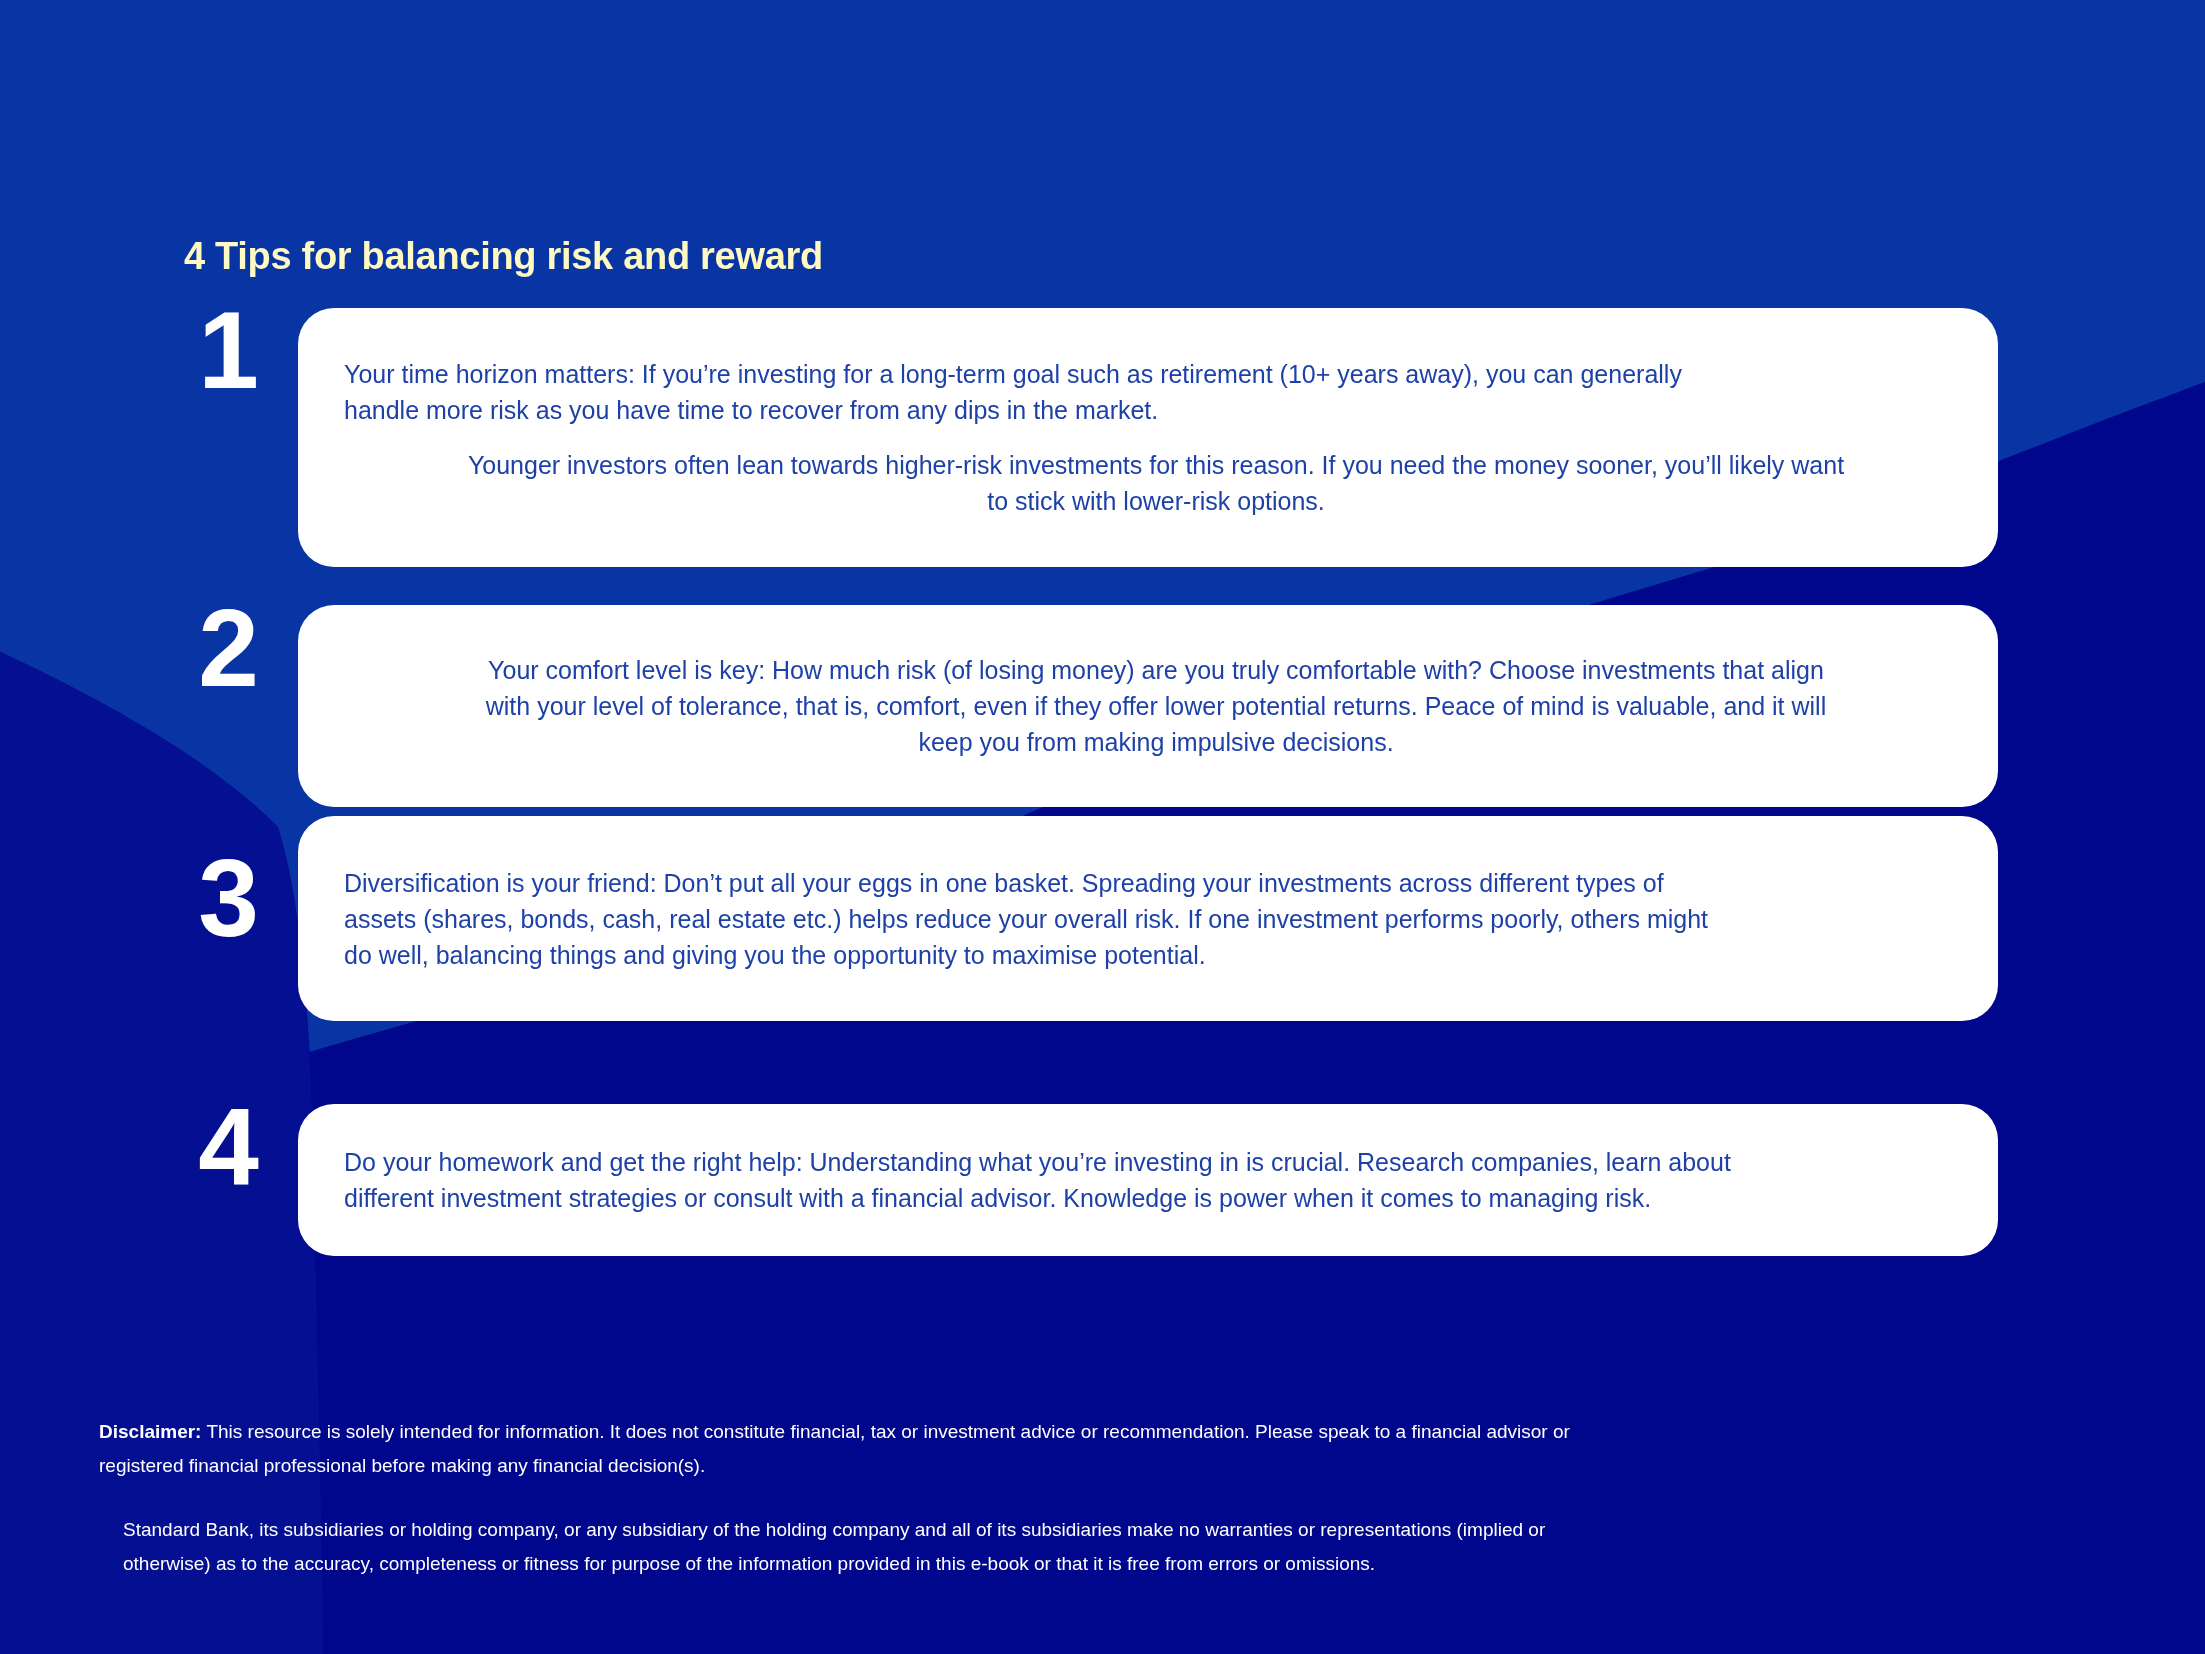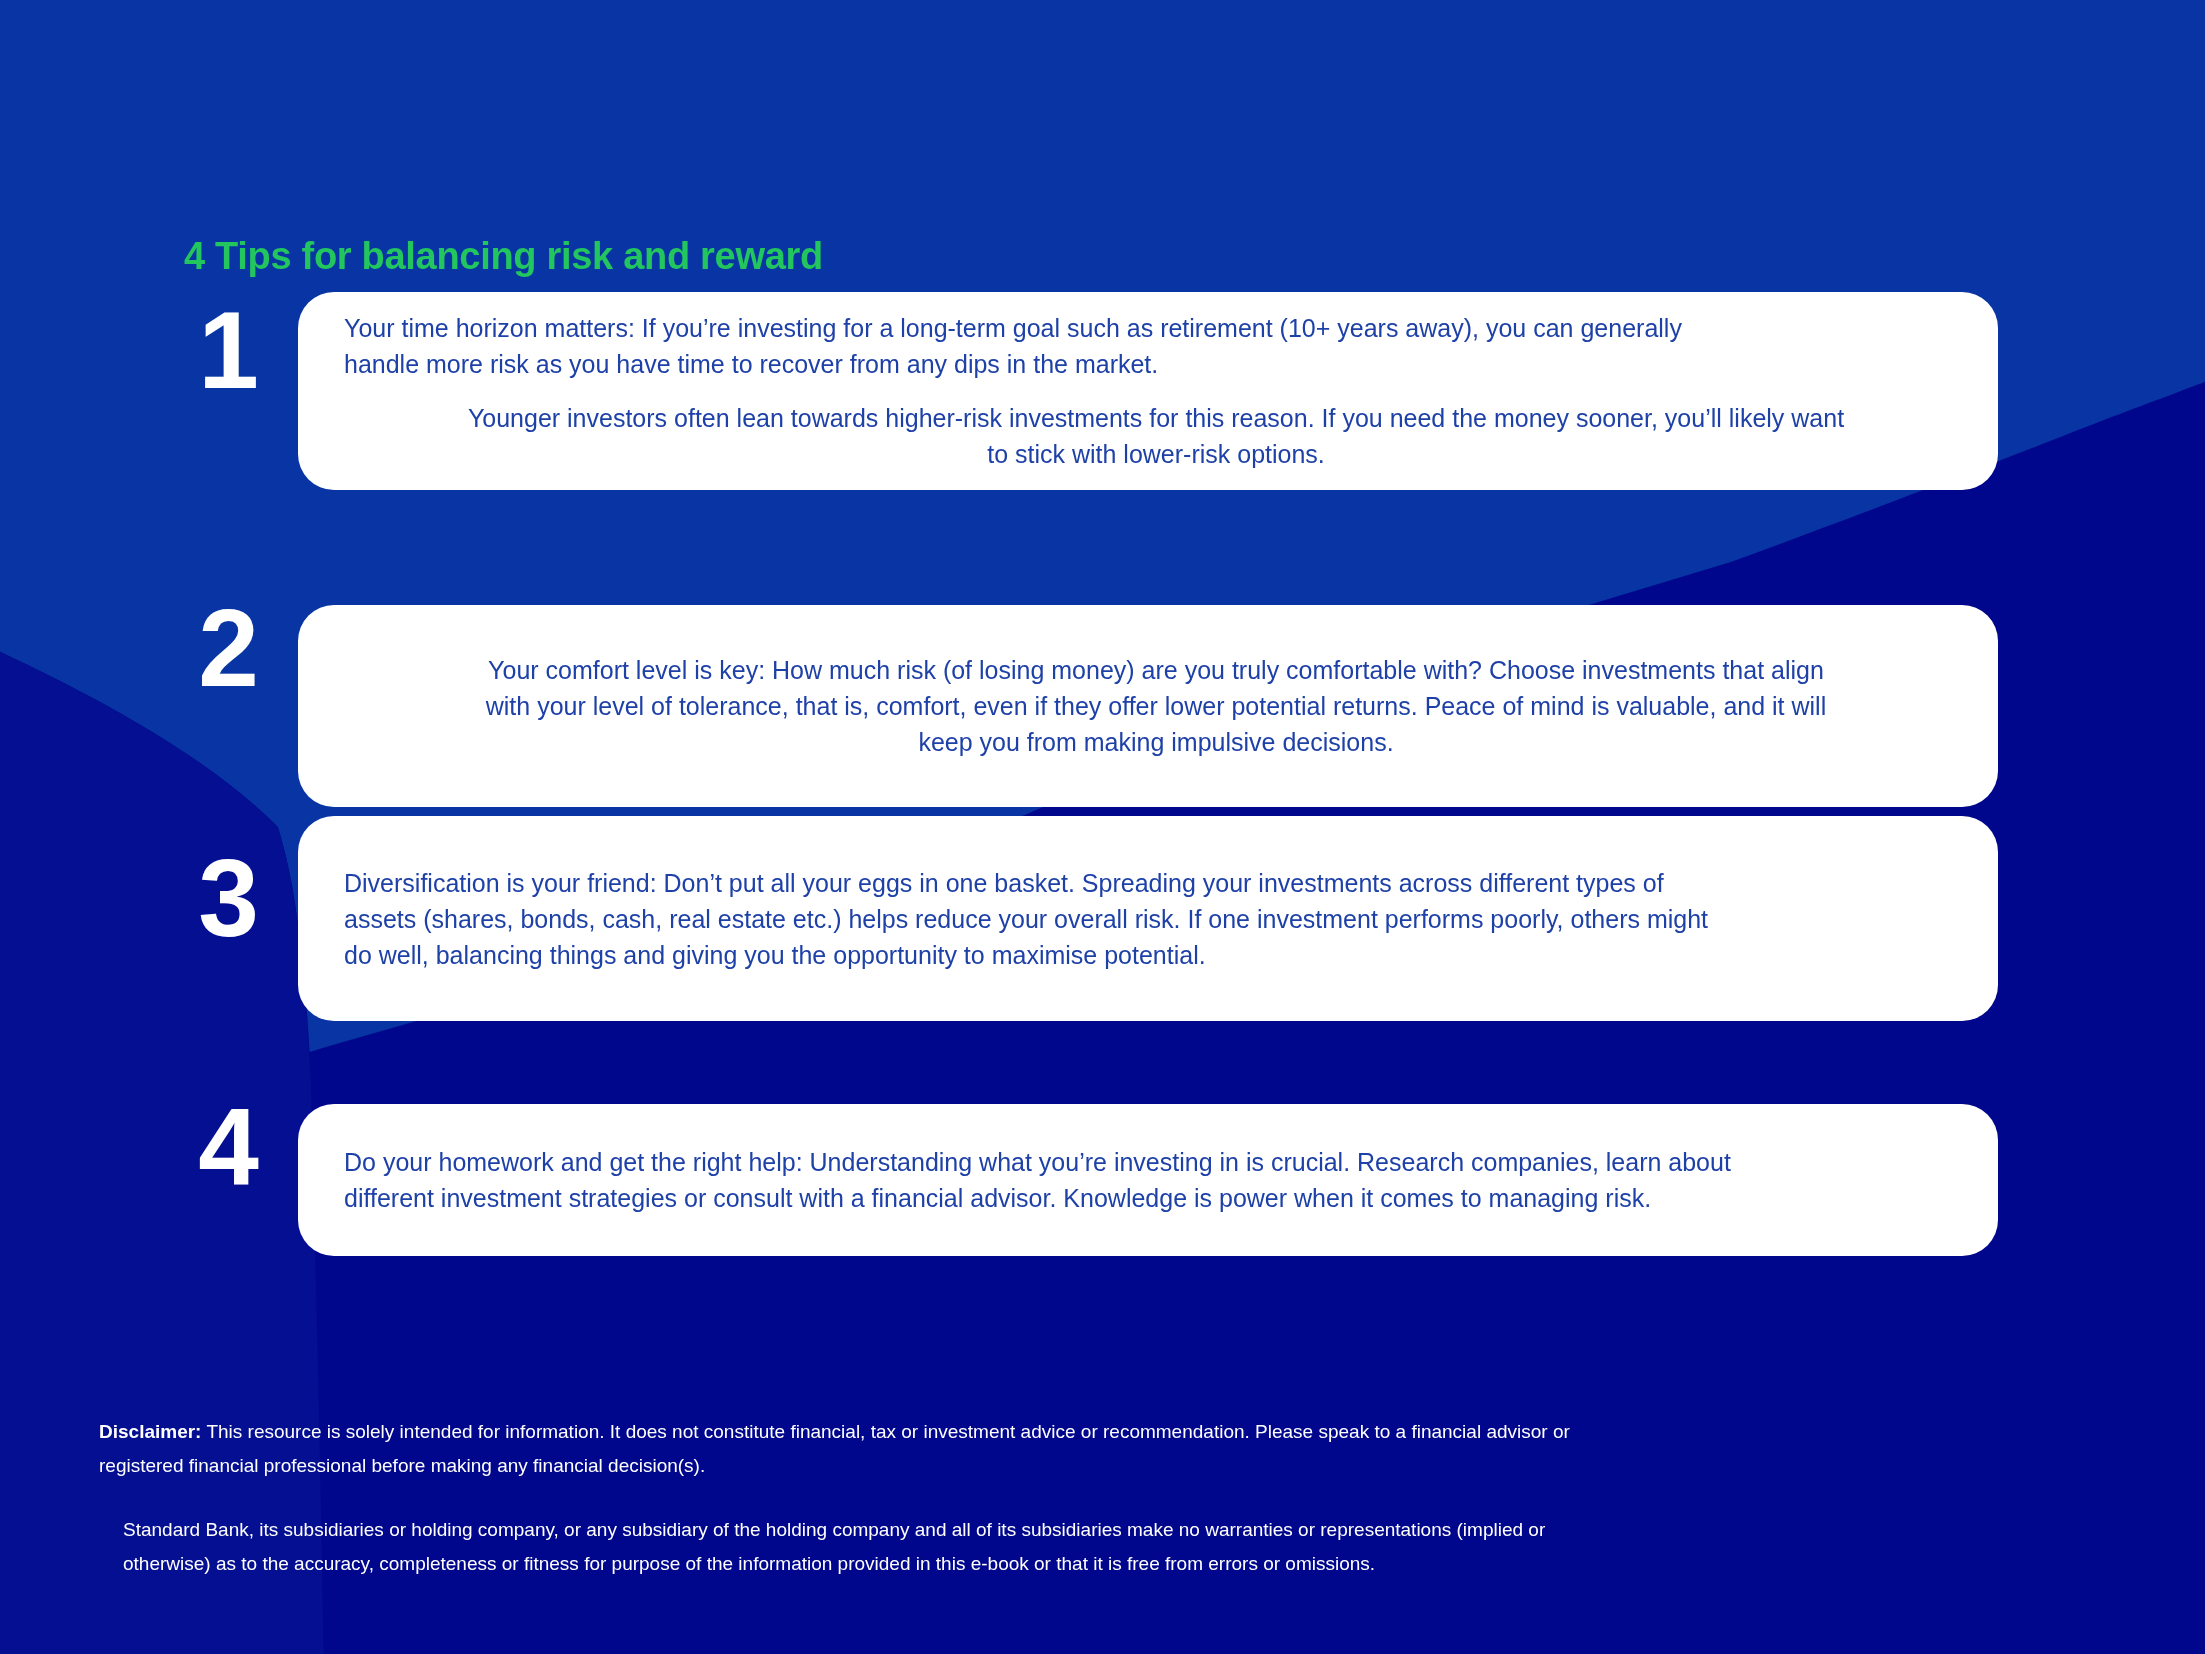--- a/index.html
+++ b/index.html
@@ -22,21 +22,21 @@
     height: 100%;
     display: block;
   }
   .page-title {
     position: absolute;
     left: 184px;
     top: 210px;
     font-size: 38px;
     font-weight: 700;
     letter-spacing: -0.3px;
-    color: #22c55e;
+    color: #fef9c3;
     white-space: nowrap;
   }
   .tip-number {
     position: absolute;
     left: 179px;
     width: 99px;
     text-align: center;
     font-size: 109px;
     font-weight: 700;
     line-height: 1;
@@ -58,21 +58,21 @@
     margin: 0;
     white-space: pre-line;
     font-size: 25px;
     line-height: 36px;
     color: #1E41A8;
   }
   .card p + p {
     margin-top: 18.5px;
     text-align: center;
   }
-  #card-1 { top: 292px;  height: 198px; }
+  #card-1 { top: 308px;  height: 259px; }
   #card-2 { top: 605px;  height: 202px; text-align: center; }
   #card-3 { top: 816px; height: 205px; }
   #card-4 { top: 1104px; height: 152px; }
   #num-1 { top: 296px; }
   #num-2 { top: 594px; }
   #num-3 { top: 844px; }
   #num-4 { top: 1092px; }
   .disclaimer {
     position: absolute;
     left: 99px;

